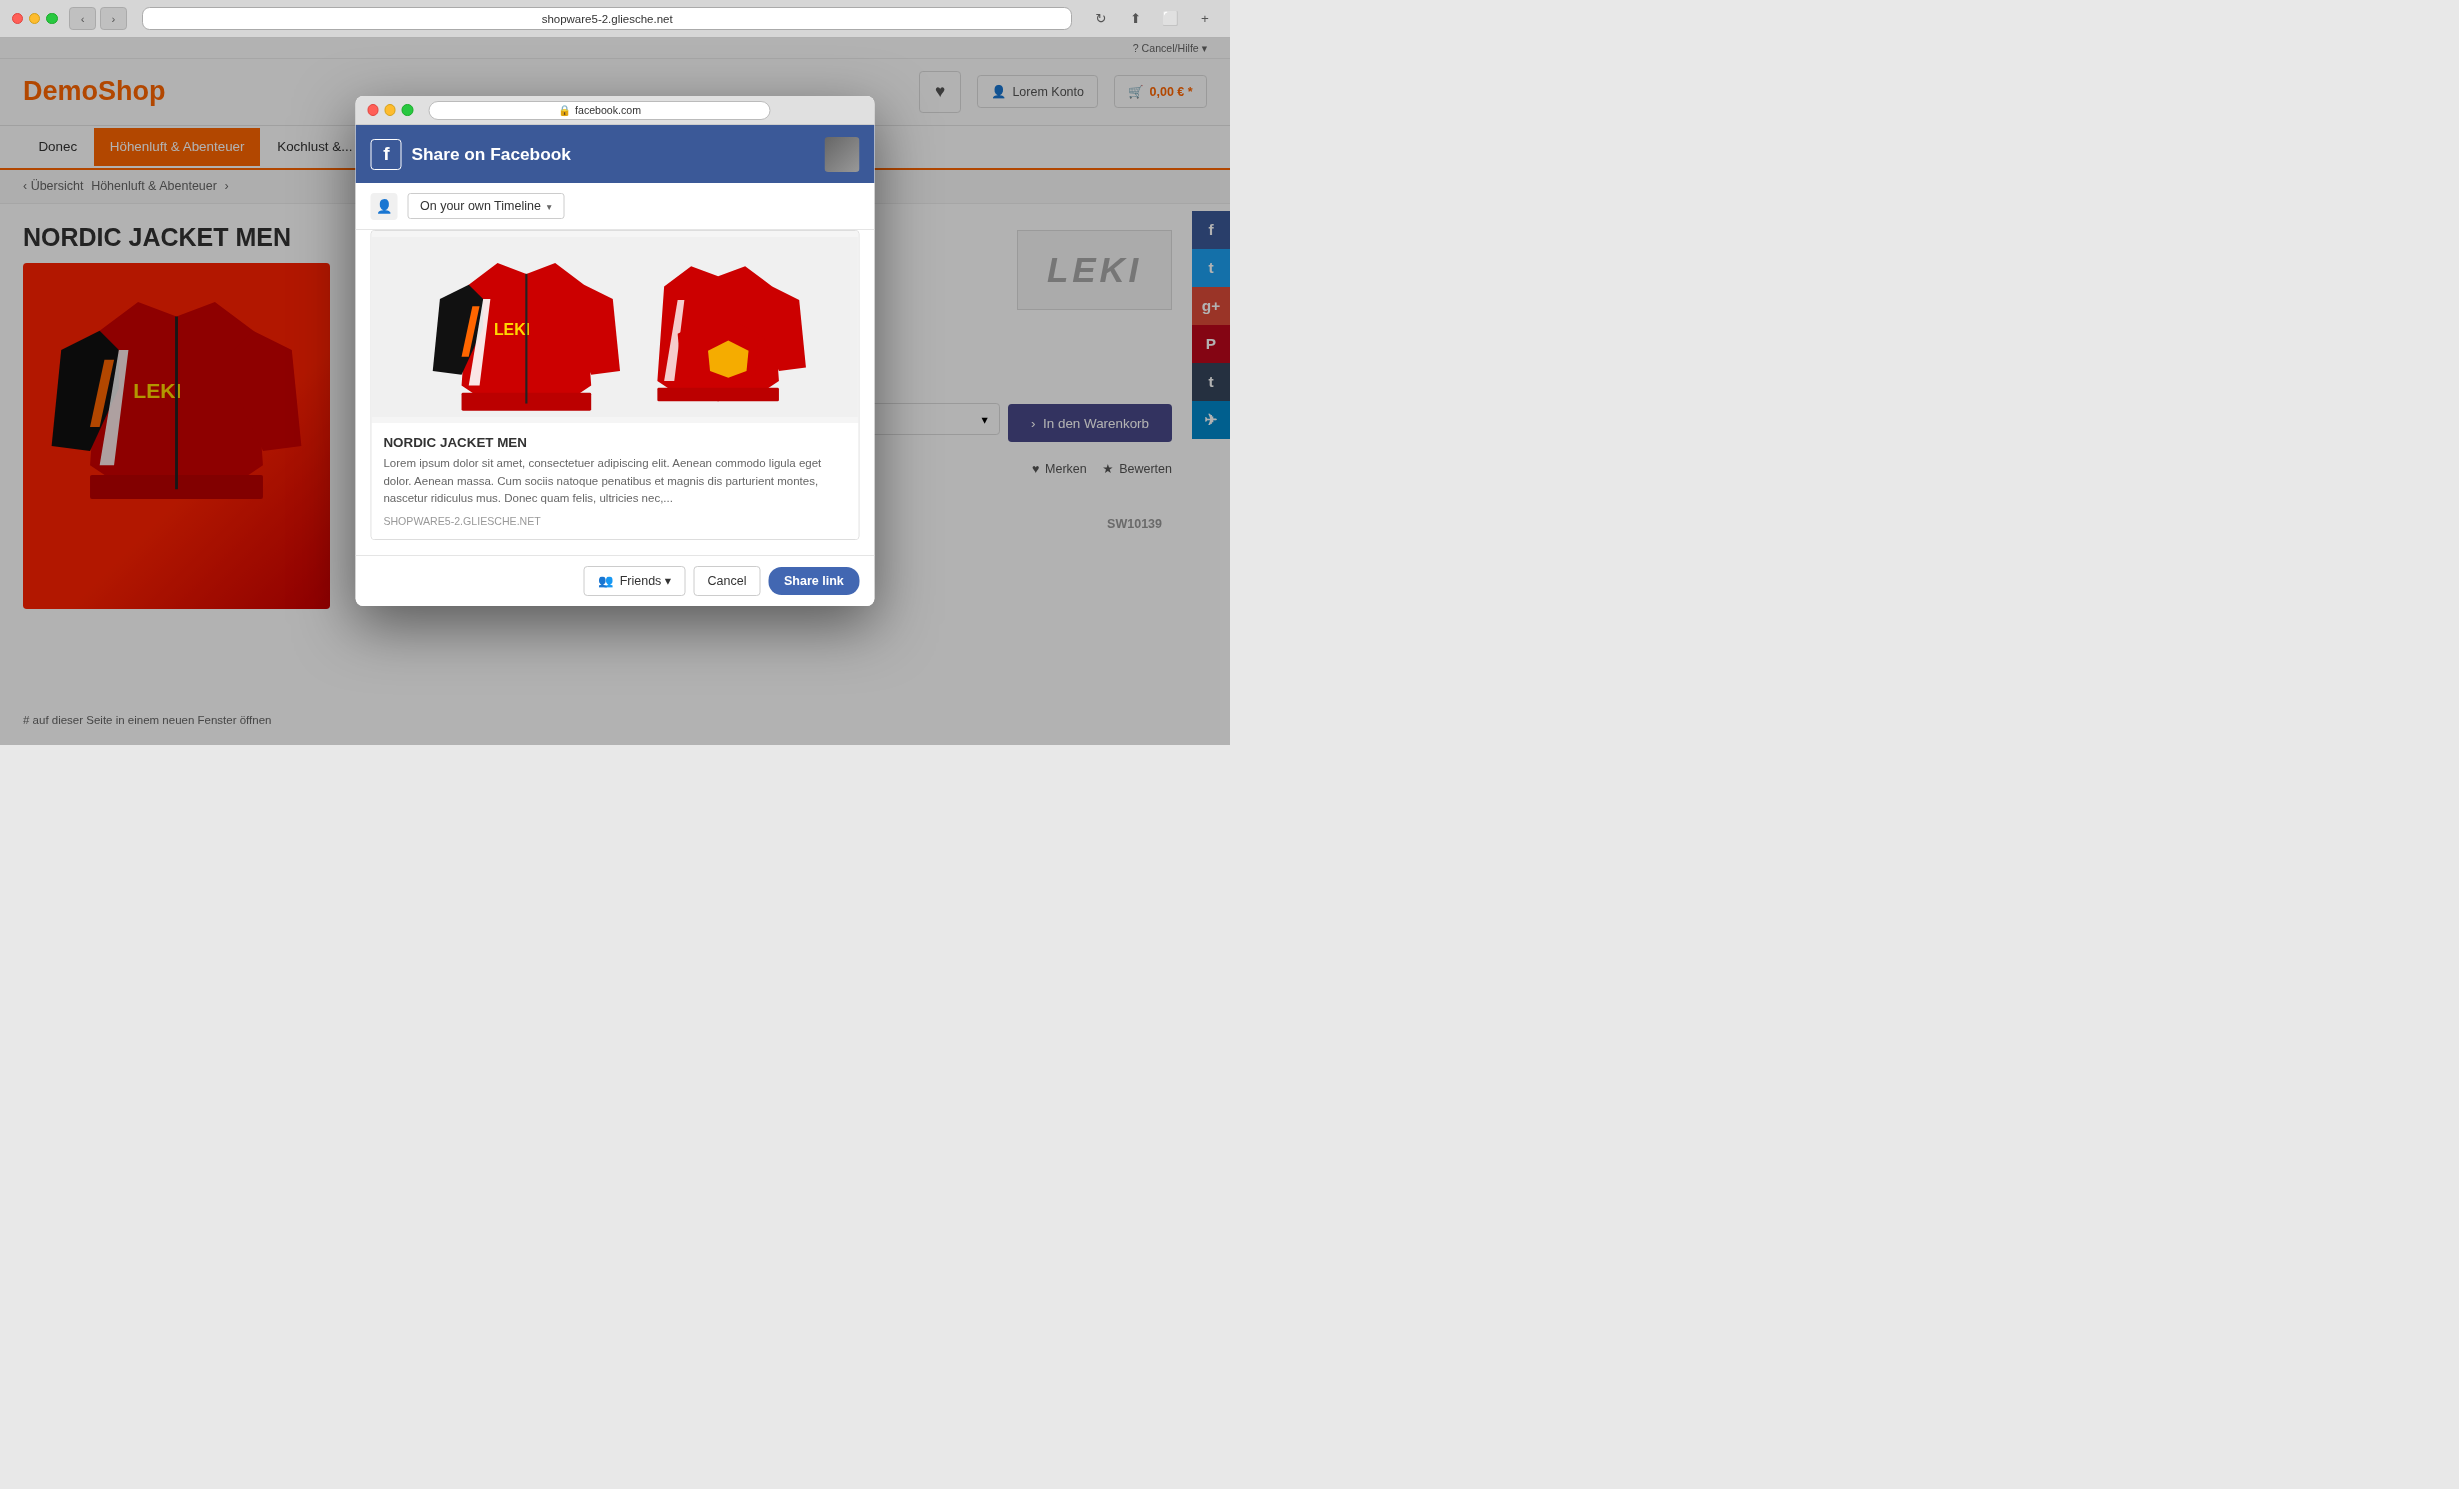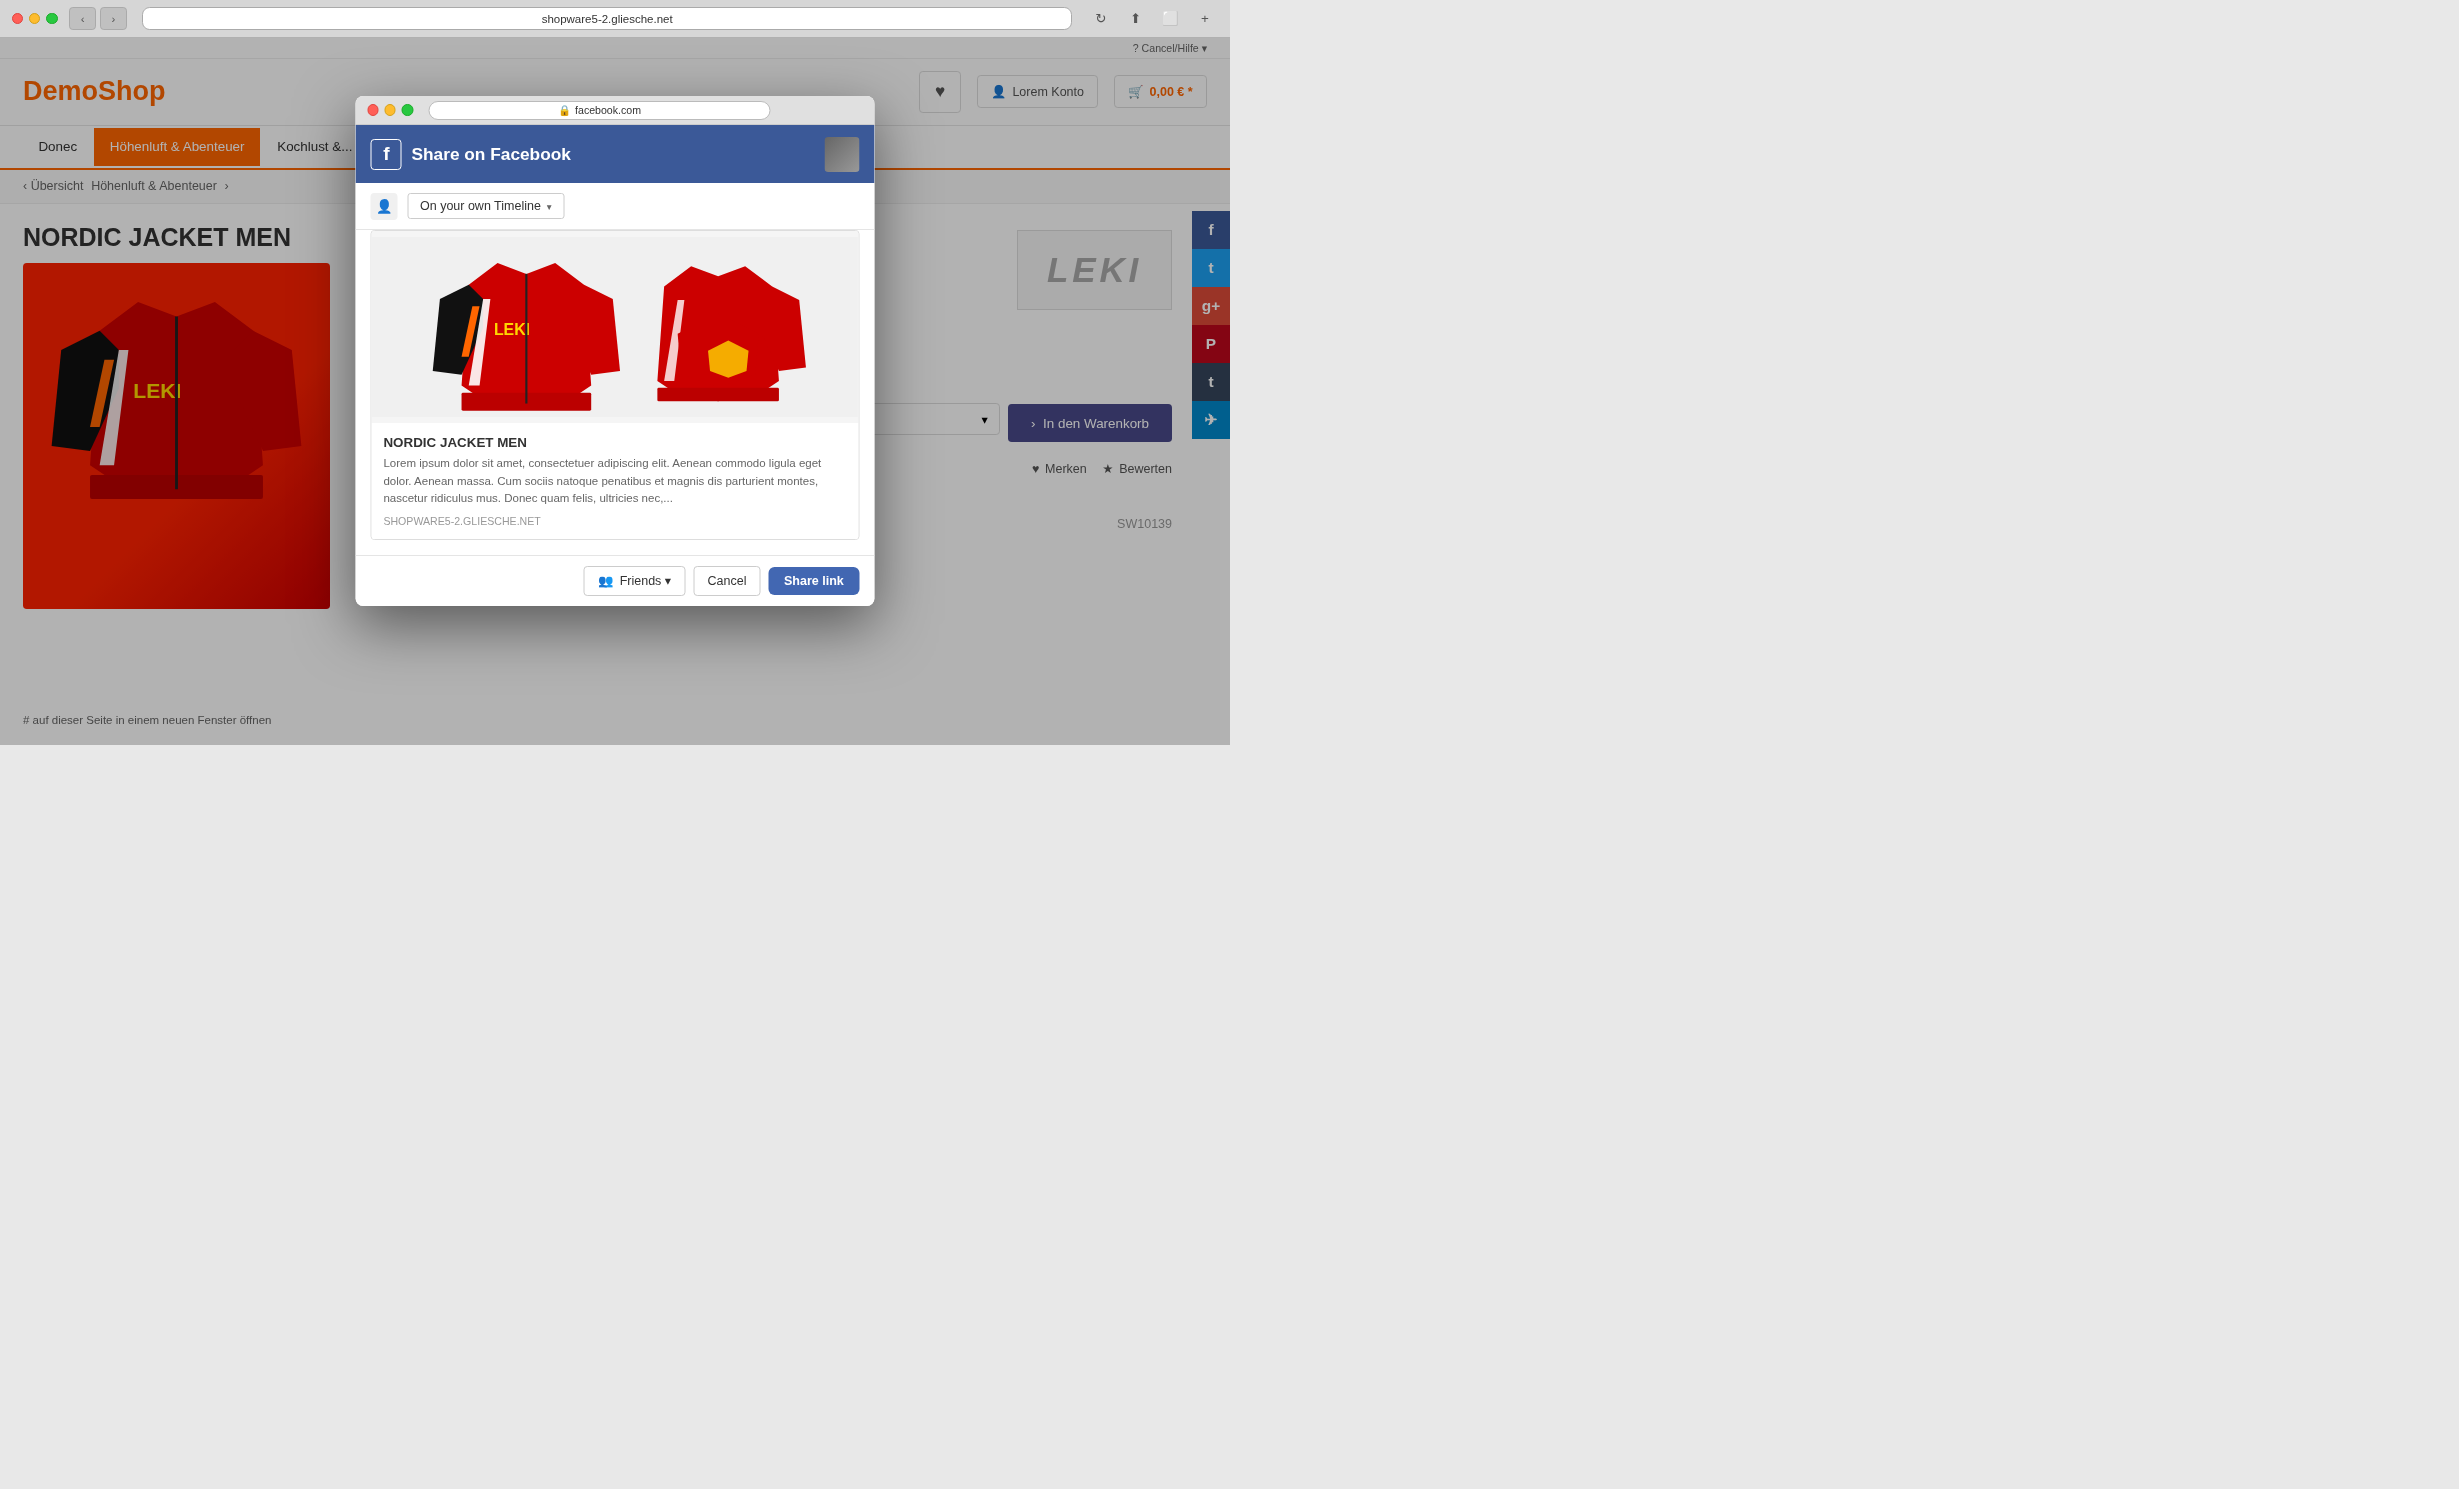--- a/index.html
+++ b/index.html
@@ -524,21 +524,21 @@
       background: white;
       font-size: 12.5px;
       color: #333;
       cursor: pointer;
     }
     .fb-share-btn {
       padding: 6.7px 15.4px;
       background: #4267b2;
       color: white;
       border: none;
-      border-radius: 6px;
+      border-radius: 13px;
       font-size: 12.5px;
       font-weight: bold;
       cursor: pointer;
     }
 
     .sku-text {
       color: #999;
       font-size: 12.5px;
       margin-top: 7.7px;
     }
@@ -680,21 +680,21 @@
     <div class="merken-btn">
       <span>♥</span>
       <span>Merken</span>
     </div>
     <div class="bewerten-btn">
       <span>★</span>
       <span>Bewerten</span>
     </div>
   </div>
 
-  <div style="position:absolute; right:58px; top:471px;">
+  <div style="position:absolute; right:68px; top:471px;font-weight:bold;">
     <div class="sku-text">SW10139</div>
   </div>
 
   <div class="social-sidebar">
     <div class="social-btn social-fb">f</div>
     <div class="social-btn social-tw">t</div>
     <div class="social-btn social-gp">g+</div>
     <div class="social-btn social-pi">P</div>
     <div class="social-btn social-tu">t</div>
     <div class="social-btn social-te">✈</div>

